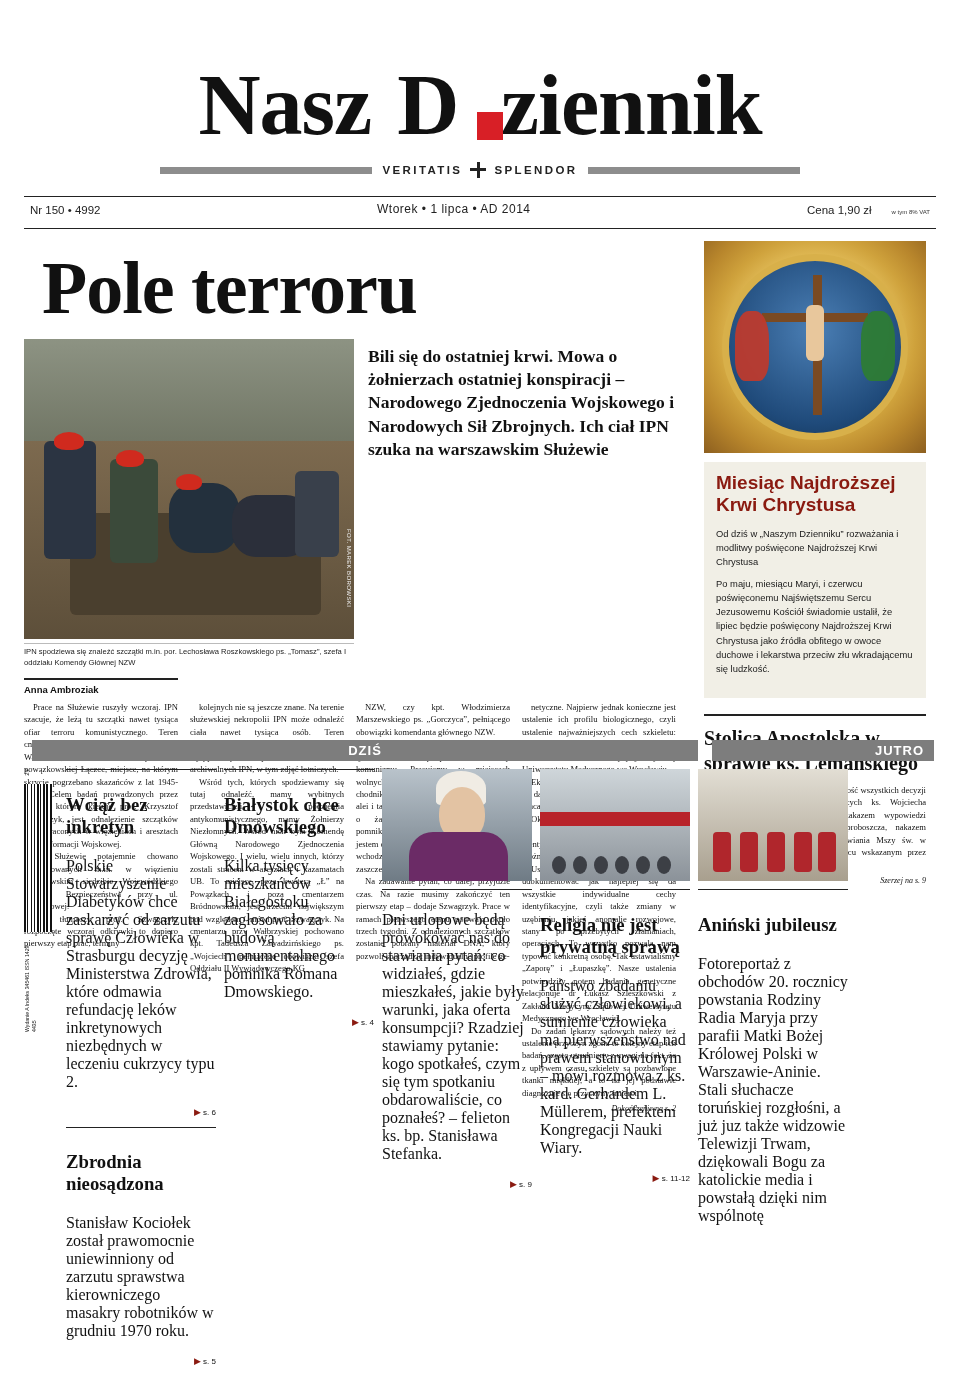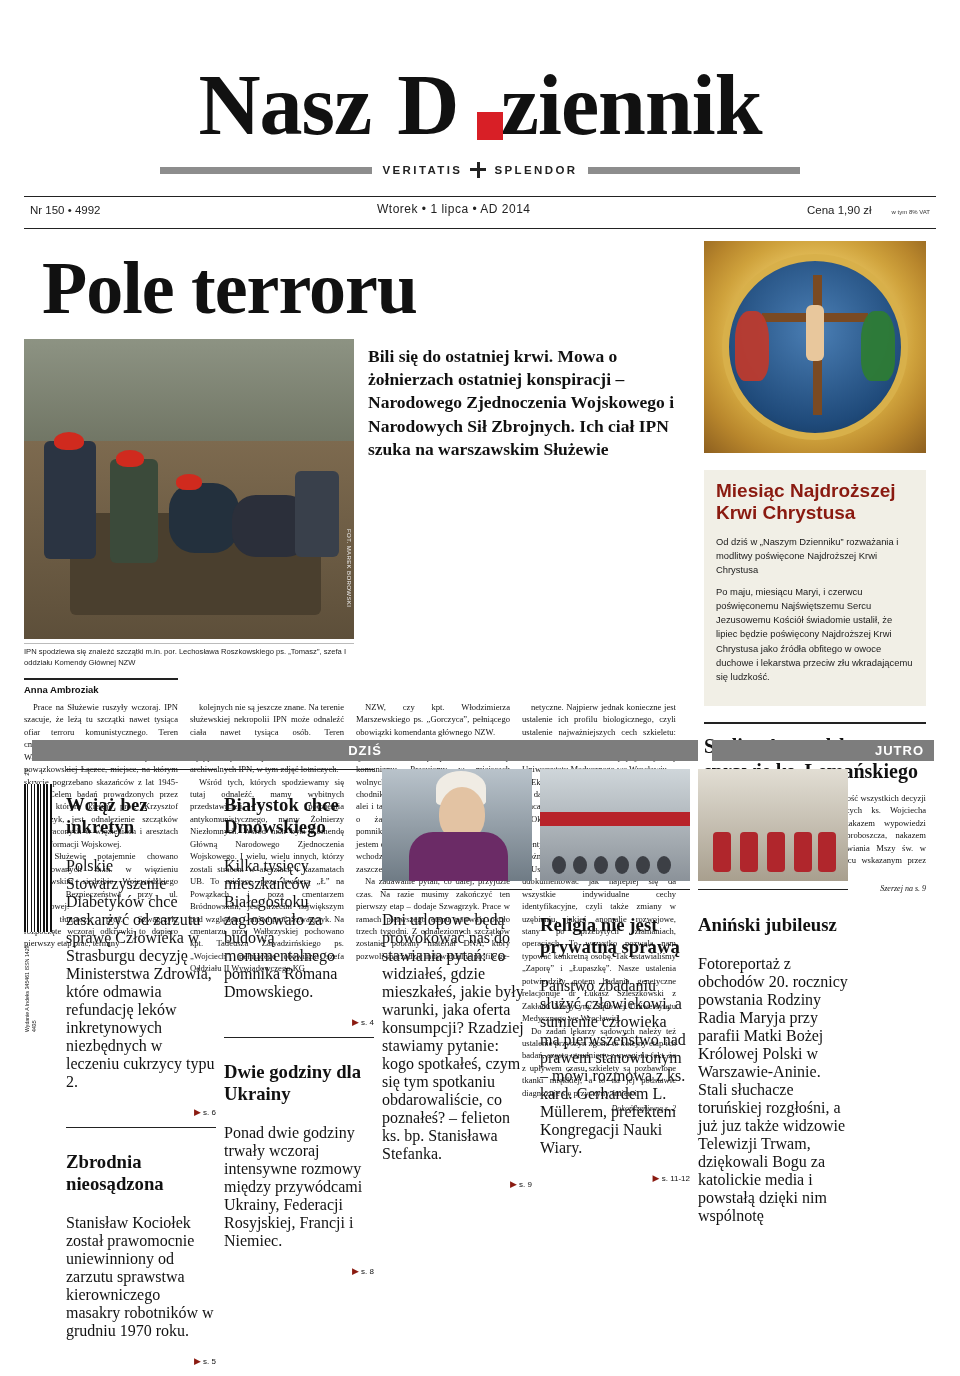--- a/index.html
+++ b/index.html
@@ -167,21 +167,21 @@
   .icon-box .ring { position:absolute; left:8%; top:6%; width:84%; height:88%; border-radius:50%; border:7px solid #d8b04a; background:radial-gradient(circle at 50% 40%, #4b7fb5, #1f4a7a 70%, #12304f 100%);}
   .icon-box .cross-v{position:absolute; left:49%; top:16%; width:9px; height:66%; background:#7a4a22;}
   .icon-box .cross-h{position:absolute; left:26%; top:34%; width:48%; height:9px; background:#7a4a22;}
   .icon-box .body{position:absolute; left:46%; top:30%; width:18px; height:56px; background:#e8c79c; border-radius:6px;}
   .icon-box .ang1{position:absolute; left:14%; top:33%; width:34px; height:70px; background:#c0392b; border-radius:40% 40% 30% 30%; opacity:.92;}
   .icon-box .ang2{position:absolute; right:14%; top:33%; width:34px; height:70px; background:#2e7d32; border-radius:40% 40% 30% 30%; opacity:.92;}
 
   .rail-box {
     background:#f1efe6;
     padding: 10px 12px 14px;
-    margin-top: 17px;
+    margin-top: 9px;
   }
   .rail-title {
     font-family:"Liberation Sans", sans-serif;
     font-weight:bold;
     font-size: 19px;
     line-height:1.18;
     color:#8a1a10;
     margin-bottom: 10px;
   }
   .rail-body {
@@ -398,25 +398,20 @@
           <div class="go"><span class="tri">▶</span> <span>s. 5</span></div>
         </div>
       </div>
 
       <div class="b2">
         <div class="rule-top">
           <h3>Białystok chce Dmowskiego</h3>
           <p>Kilka tysięcy mieszkańców Białegostoku zagłosowało za budową monumentalnego pomnika Romana Dmowskiego.</p>
           <div class="go"><span class="tri">▶</span> <span>s. 4</span></div>
         </div>
-        <div class="rule-top" style="margin-top:10px;">
-          <h3>Dwie godziny dla Ukrainy</h3>
-          <p>Ponad dwie godziny trwały wczoraj intensywne rozmowy między przywódcami Ukrainy, Federacji Rosyjskiej, Francji i Niemiec.</p>
-          <div class="go"><span class="tri">▶</span> <span>s. 8</span></div>
-        </div>
       </div>
 
       <div class="b3">
         <div class="bphoto bishop">
           <div class="mitre"></div>
             <div class="head"></div>
             <div class="robe"></div>
         </div>
         <div class="rule-top" style="margin-top:8px;">
           <p>Dni urlopowe będą prowokować nas do stawiania pytań: co widziałeś, gdzie mieszkałeś, jakie były warunki, jaka oferta konsumpcji? Rzadziej stawiamy pytanie: kogo spotkałeś, czym się tym spotkaniu obdarowaliście, co poznałeś? – felieton ks. bp. Stanisława Stefanka.</p>

